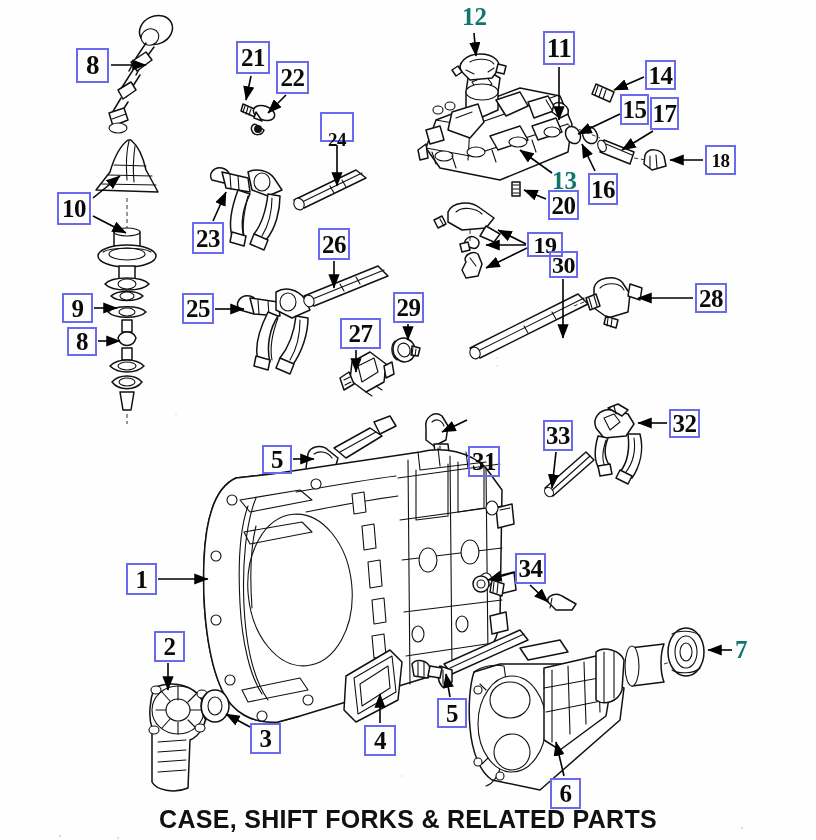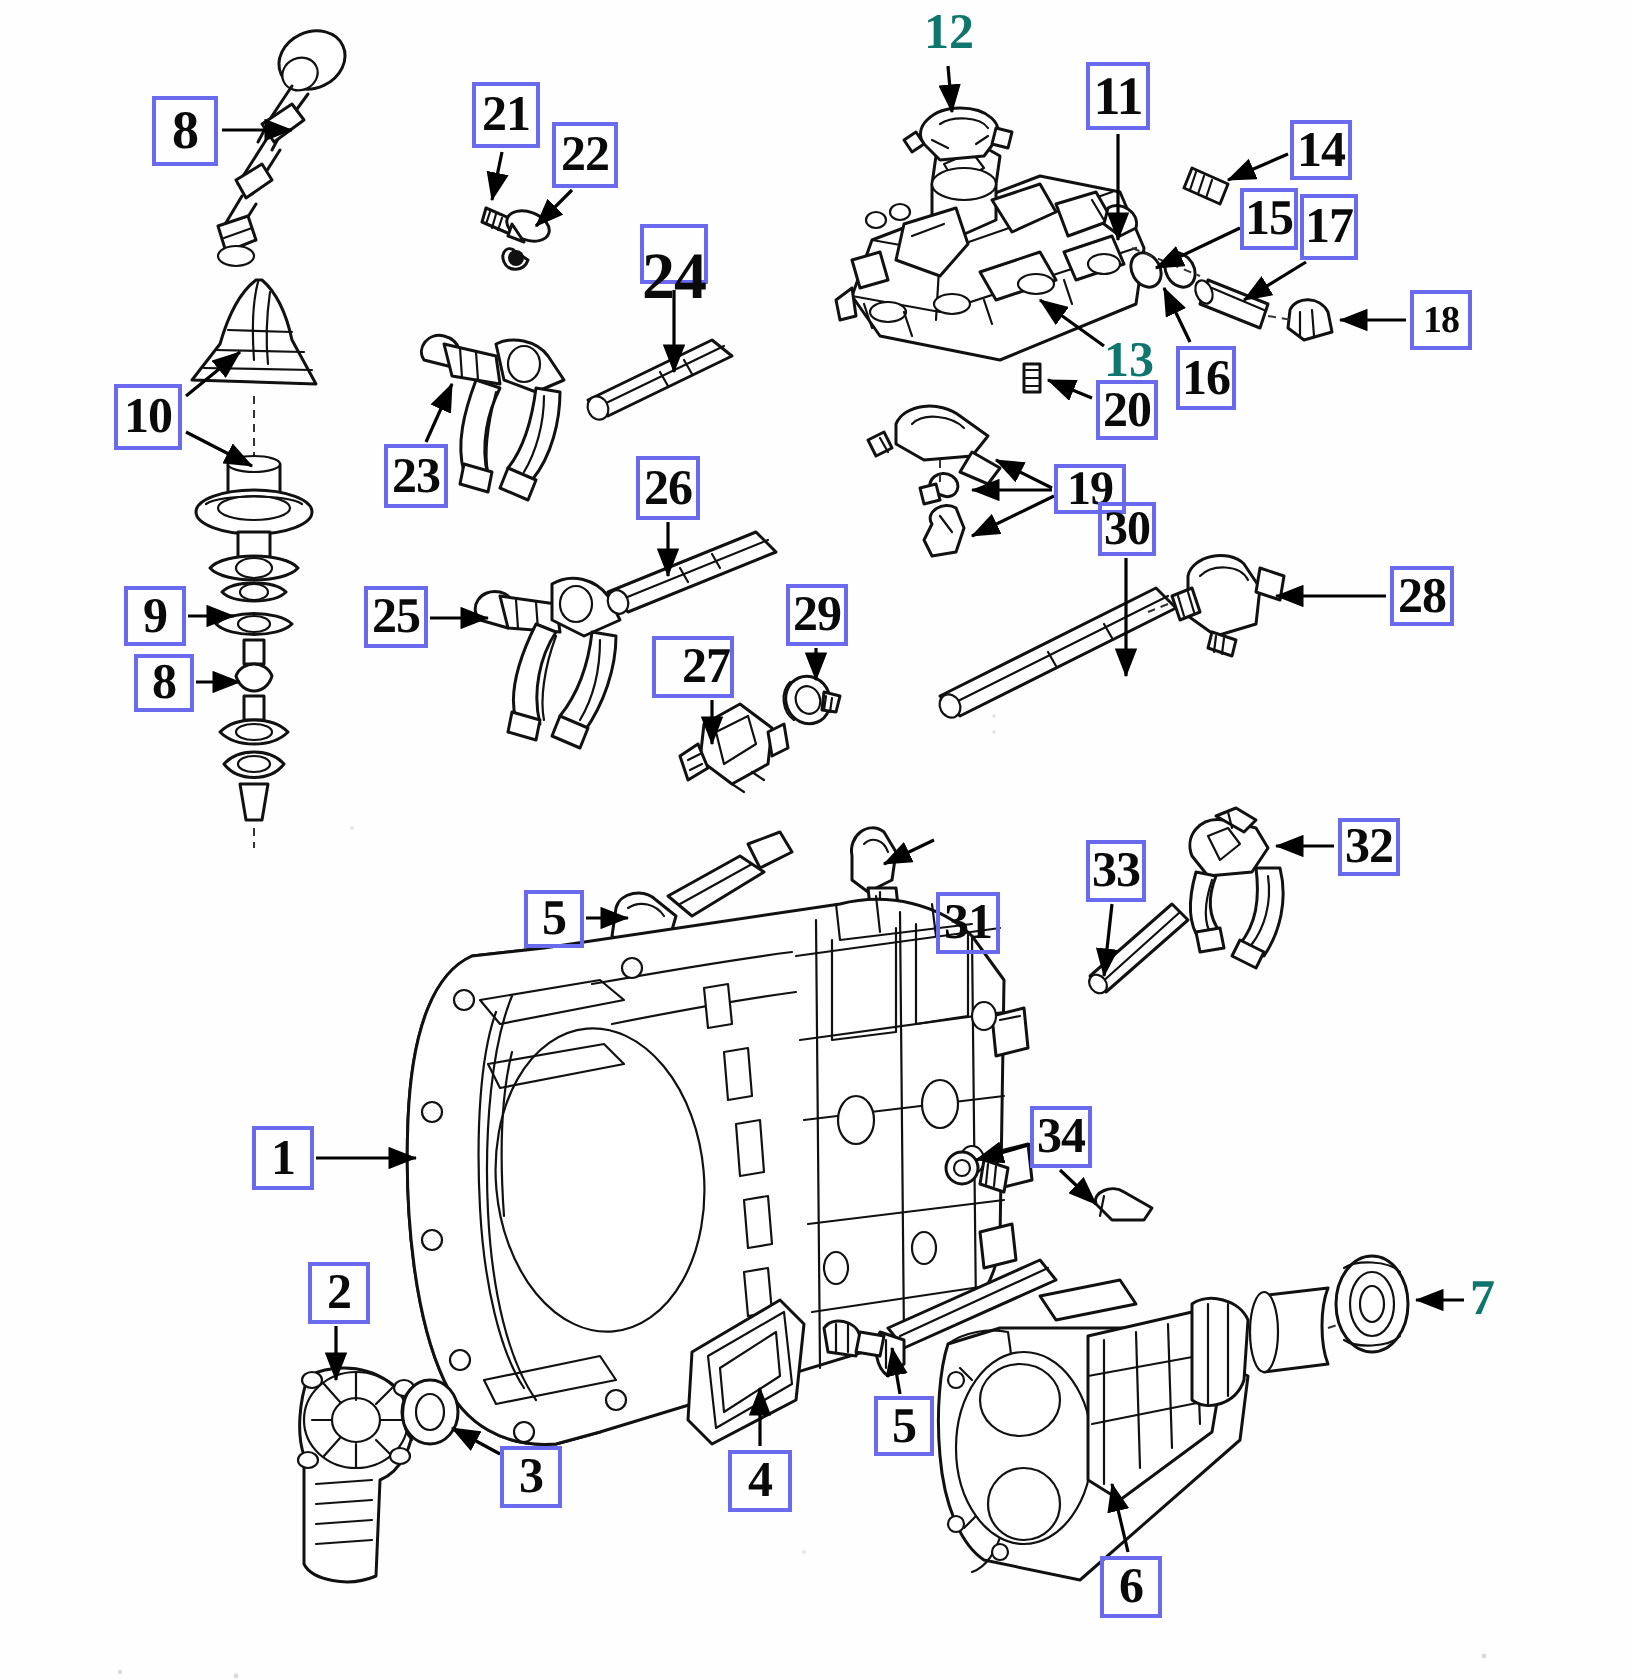--- a/index.html
+++ b/index.html
@@ -507,21 +507,21 @@
       <div class="callout" style="left: 76px; top: 48px; width: 33px; height: 35px; border-color: rgb(106, 106, 239);">
         <span style="font-size: 27px;">8</span>
       </div>
       <div class="callout" style="left: 236px; top: 41px; width: 34px; height: 33px; border-color: rgb(106, 106, 239);">
         <span style="font-size: 25px;">21</span>
       </div>
       <div class="callout" style="left: 276px; top: 61px; width: 33px; height: 33px; border-color: rgb(106, 106, 239);">
         <span style="font-size: 25px;">22</span>
       </div>
       <div class="callout" style="left: 320px; top: 112px; width: 34px; height: 30px; border-color: rgb(106, 106, 239);">
-        <span style="font-size: 33px; margin-top: 24px;">24</span>
+        <span style="font-size: 19px; margin-top: 24px;">24</span>
       </div>
       <div class="plainlabel" style="left: 462px; top: 4px; font-size: 25px;">12</div>
       <div class="callout" style="left: 543px; top: 31px; width: 32px; height: 34px; border-color: rgb(106, 106, 239);">
         <span style="font-size: 27px;">11</span>
       </div>
       <div class="callout" style="left: 645px; top: 60px; width: 31px; height: 30px; border-color: rgb(106, 106, 239);">
         <span style="font-size: 25px;">14</span>
       </div>
       <div class="callout" style="left: 620px; top: 94px; width: 29px; height: 31px; border-color: rgb(106, 106, 239);">
         <span style="font-size: 25px;">15</span>
@@ -562,21 +562,21 @@
       </div>
       <div class="callout" style="left: 182px; top: 293px; width: 32px; height: 31px; border-color: rgb(106, 106, 239);">
         <span style="font-size: 25px;">25</span>
       </div>
       <div class="callout" style="left: 393px; top: 292px; width: 31px; height: 31px; border-color: rgb(106, 106, 239);">
         <span style="font-size: 25px;">29</span>
       </div>
       <div class="callout" style="left: 67px; top: 327px; width: 30px; height: 29px; border-color: rgb(106, 106, 239);">
         <span style="font-size: 25px;">8</span>
       </div>
-      <div class="callout" style="left: 326px; top: 318px; width: 41px; height: 31px; border-color: rgb(106, 106, 239); justify-content: flex-end;">
+      <div class="callout" style="left: 340px; top: 318px; width: 41px; height: 31px; border-color: rgb(106, 106, 239);">
         <span style="font-size: 25px;">27</span>
       </div>
       <div class="callout" style="left: 468px; top: 402px; width: 32px; height: 31px; border-color: rgb(106, 106, 239); margin-top: 44px;">
         <span style="font-size: 25px;">31</span>
       </div>
       <div class="callout" style="left: 543px; top: 420px; width: 30px; height: 31px; border-color: rgb(106, 106, 239);">
         <span style="font-size: 25px;">33</span>
       </div>
       <div class="callout" style="left: 669px; top: 409px; width: 31px; height: 29px; border-color: rgb(106, 106, 239);">
         <span style="font-size: 25px;">32</span>
@@ -601,13 +601,14 @@
         <span style="font-size: 25px;">3</span>
       </div>
       <div class="callout" style="left: 364px; top: 725px; width: 32px; height: 31px; border-color: rgb(106, 106, 239);">
         <span style="font-size: 25px;">4</span>
       </div>
       <div class="callout" style="left: 550px; top: 778px; width: 31px; height: 31px; border-color: rgb(106, 106, 239);">
         <span style="font-size: 25px;">6</span>
       </div>
     </div>
 
+  <div id="title">CASE, SHIFT FORKS &amp; RELATED PARTS</div>
 </div>
 
 </body></html>

